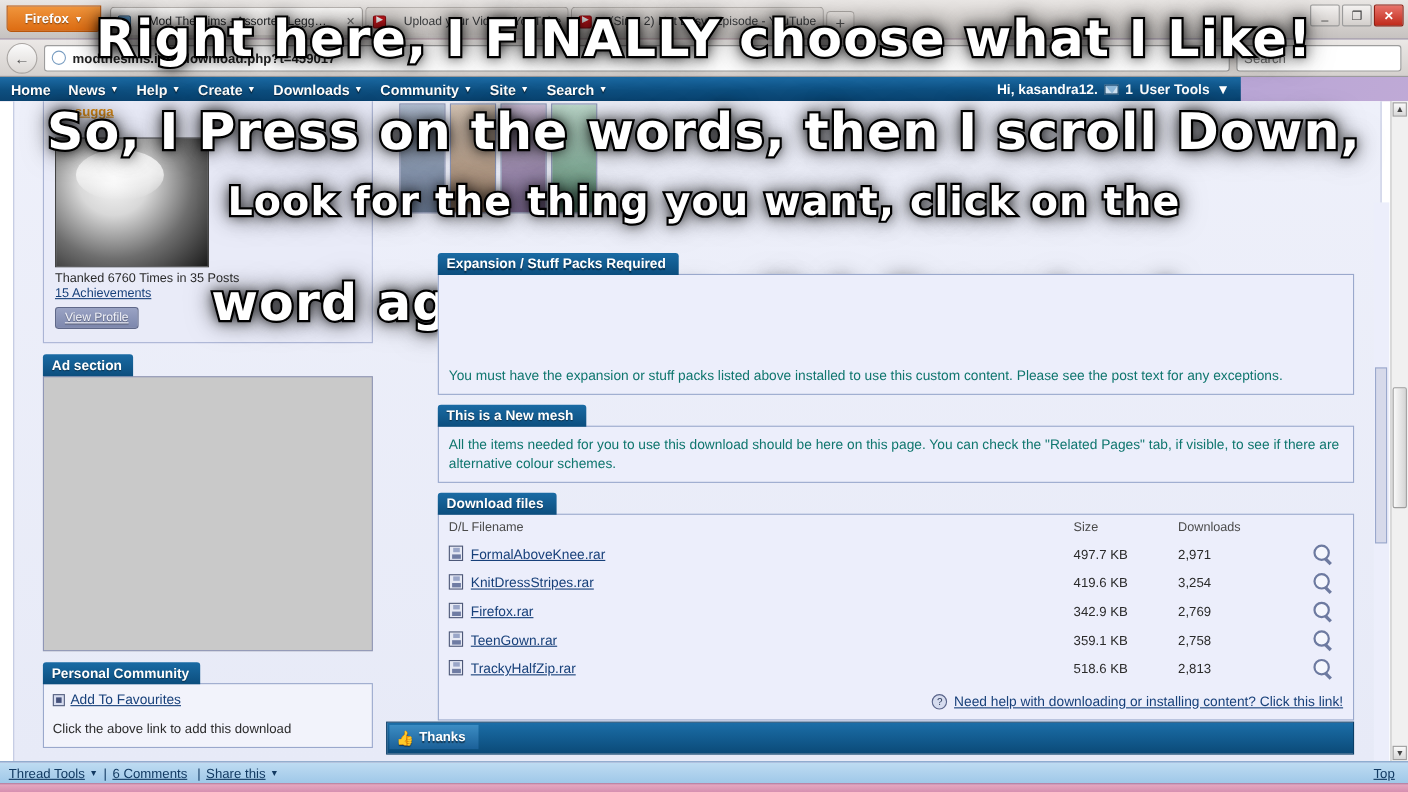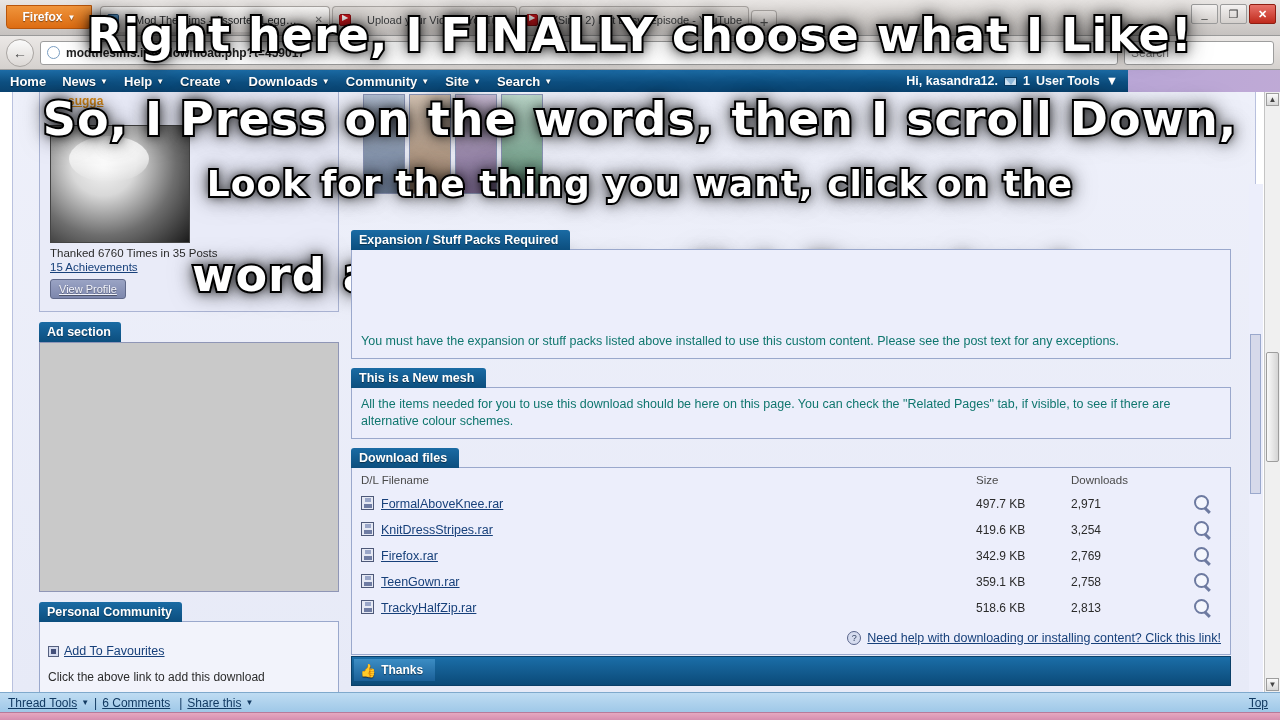--- a/index.html
+++ b/index.html
@@ -130,30 +130,30 @@
     background: linear-gradient(#9aa3c4,#7d87ad); border:1px solid #5f6889;
     border-radius:3px; color:#f2f3fa; font-size:11px; text-decoration:underline;
     text-shadow:0 1px 1px rgba(0,0,0,.4);
   }
 
   .adpanel { position:absolute; left:26px; top:230px; width:300px; }
   .adbox { width:300px; height:250px; background:#c9c9c9; border:1px solid #8f96b6; }
 
   .favpanel { position:absolute; left:26px; top:510px; width:300px; }
   .favbody { border:1px solid #9aa8cc; background:#f2f3fb; padding:7px 8px 10px 8px; margin-top:-1px; }
-  .favlink { font-size:12.5px; color:#17407a; text-decoration:underline; display:flex; gap:5px; align-items:center;margin-top:15px; }
+  .favlink { font-size:12.5px; color:#17407a; text-decoration:underline; display:flex; gap:5px; align-items:center; }
   .favnote { font-size:12px; color:#2b2b2b; margin-top:12px; }
   .sqicon { width:11px; height:11px; border:1px solid #55607f; background:#d7dcef; display:inline-block;
             position:relative; flex:0 0 11px; }
   .sqicon::after { content:""; position:absolute; left:2px; top:2px; width:5px; height:5px; background:#44507a; }
 
   
   .maincol { position:absolute; left:338px; top:0px; width: 880px; }
 
-  .mc-panel { margin-bottom: 9px; }
+  .mc-panel { margin-bottom: 9px; margin-left: 47px; }
   .mc-head {
     display:inline-block; background: linear-gradient(#1a6ba4,#0c4e7e);
     color:#fff; font-size:12.5px; font-weight:bold; padding:3px 12px 3px 8px;
     border-radius:3px 3px 0 0; text-shadow:0 1px 1px rgba(0,0,0,.45); position:relative; z-index:2;
   }
   .mc-body { border:1px solid #9aa8cc; background:#eceefb; margin-top:-1px; padding:8px 9px; position:relative; z-index:1; }
   .mc-text { font-size:12.5px; color:#0f766e; line-height:1.35; }
 
   
   .exp-body { height: 110px; }

